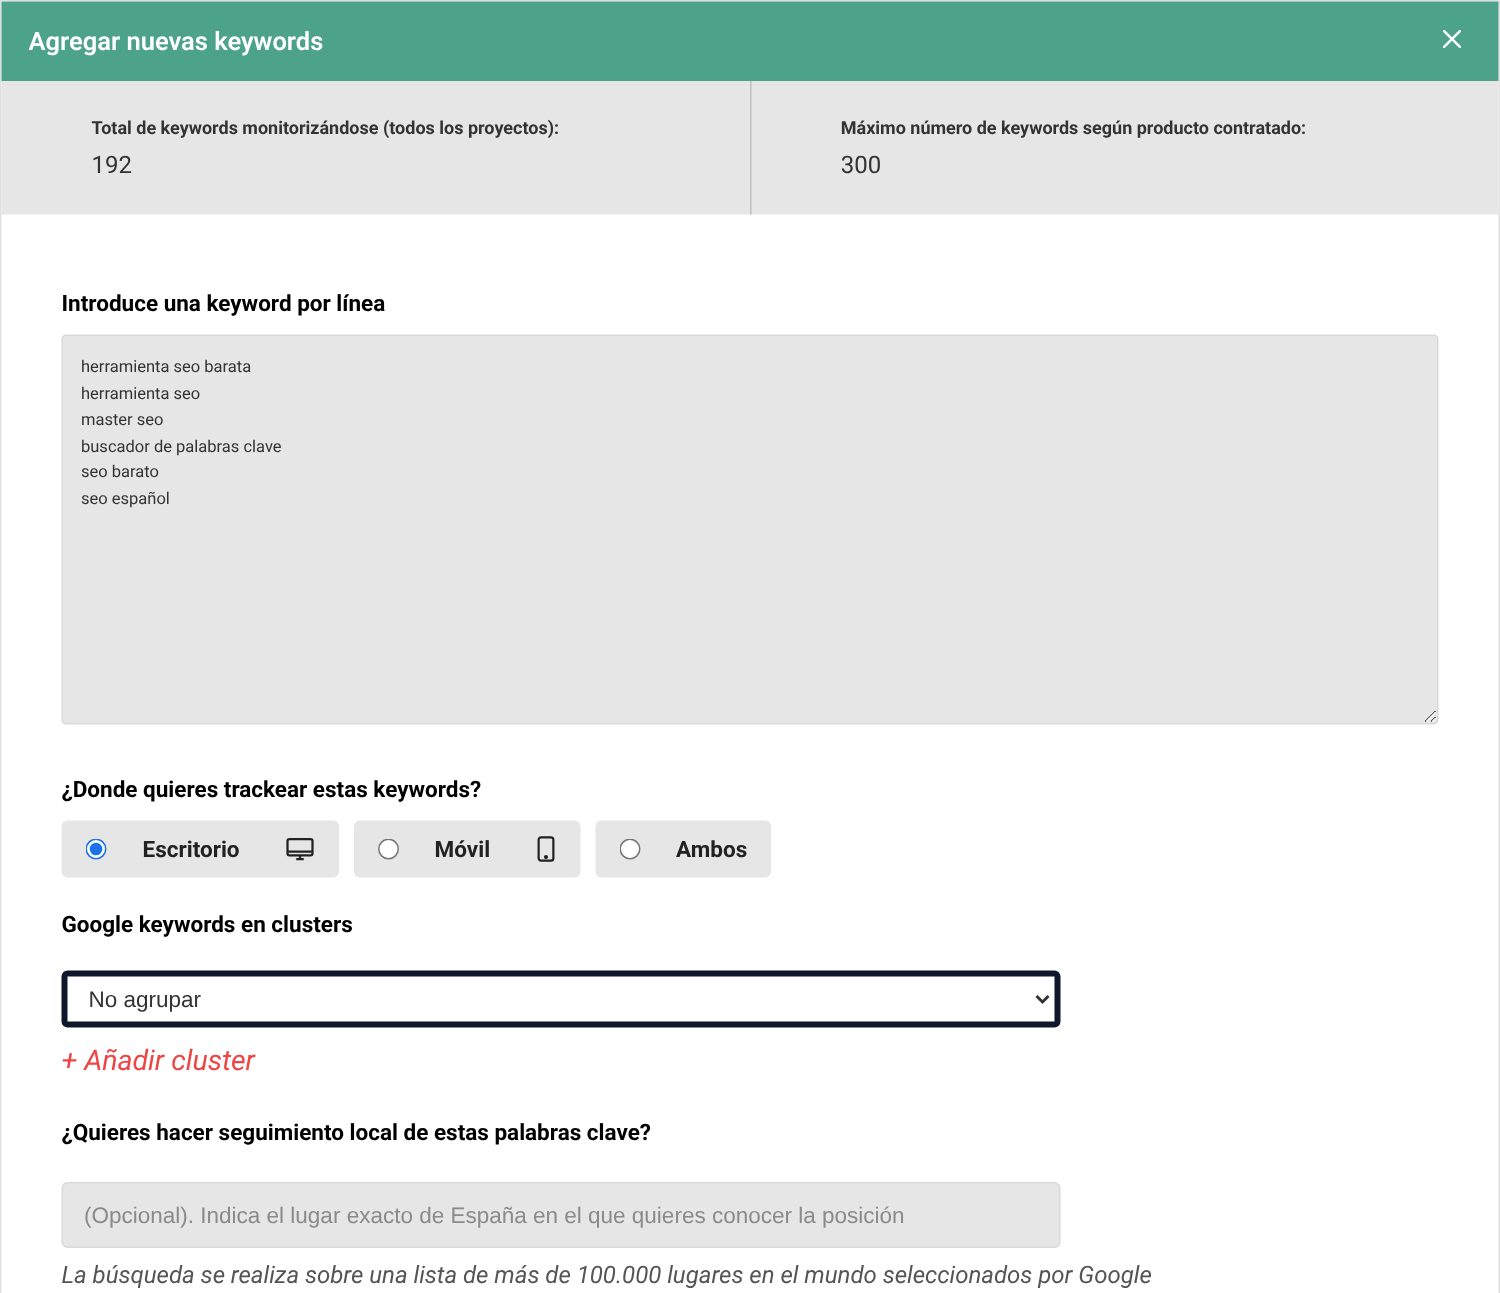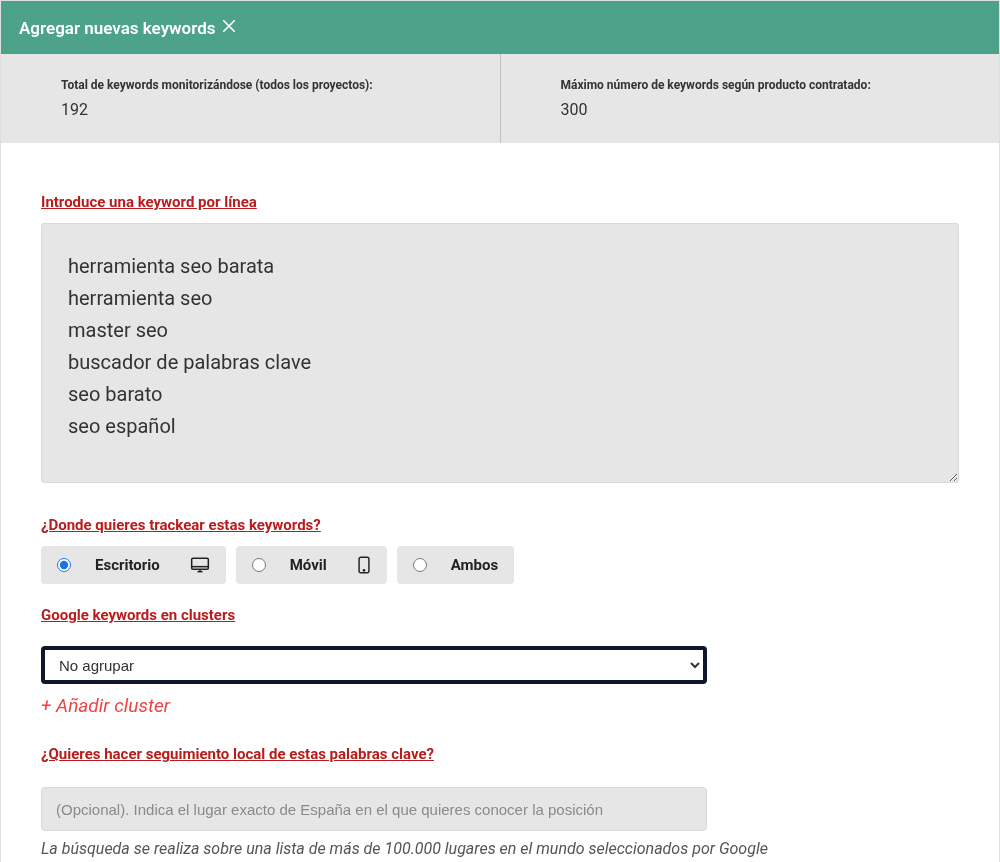--- a/index.html
+++ b/index.html
@@ -12,20 +12,21 @@
   .modal {
     width: 1000px;
     background: #fff;
     border: 1px solid #e0e0e0;
   }
   .modal-header {
     background: #4ca389;
     color: #fff;
     padding: 12px 18px;
     display: flex;
+    justify-content: space-between;
     align-items: center;
   }
   .modal-header h2 {
     font-size: 17px;
     font-weight: 600;
   }
   .close-btn {
     background: none;
     border: none;
     cursor: pointer;
@@ -55,33 +56,32 @@
   .stat-value {
     font-size: 16px;
     color: #333;
   }
   .modal-body {
     padding: 50px 40px 20px 40px;
   }
   .section-label {
     font-size: 15px;
     font-weight: 700;
-    color: #b91c1c;
+    color: #000000;
     margin-bottom: 12px;
-    text-decoration: underline;
   }
   .keywords-textarea {
     width: 100%;
     height: 260px;
     background: #e6e6e6;
     border: 1px solid #d9d9d9;
     border-radius: 3px;
-    padding: 26px;
+    padding: 12px;
     font-family: inherit;
-    font-size: 20px;
+    font-size: 11px;
     color: #333;
     line-height: 1.6;
     resize: vertical;
     outline: none;
   }
   .track-section {
     margin-top: 30px;
   }
   .radio-group {
     display: flex;

